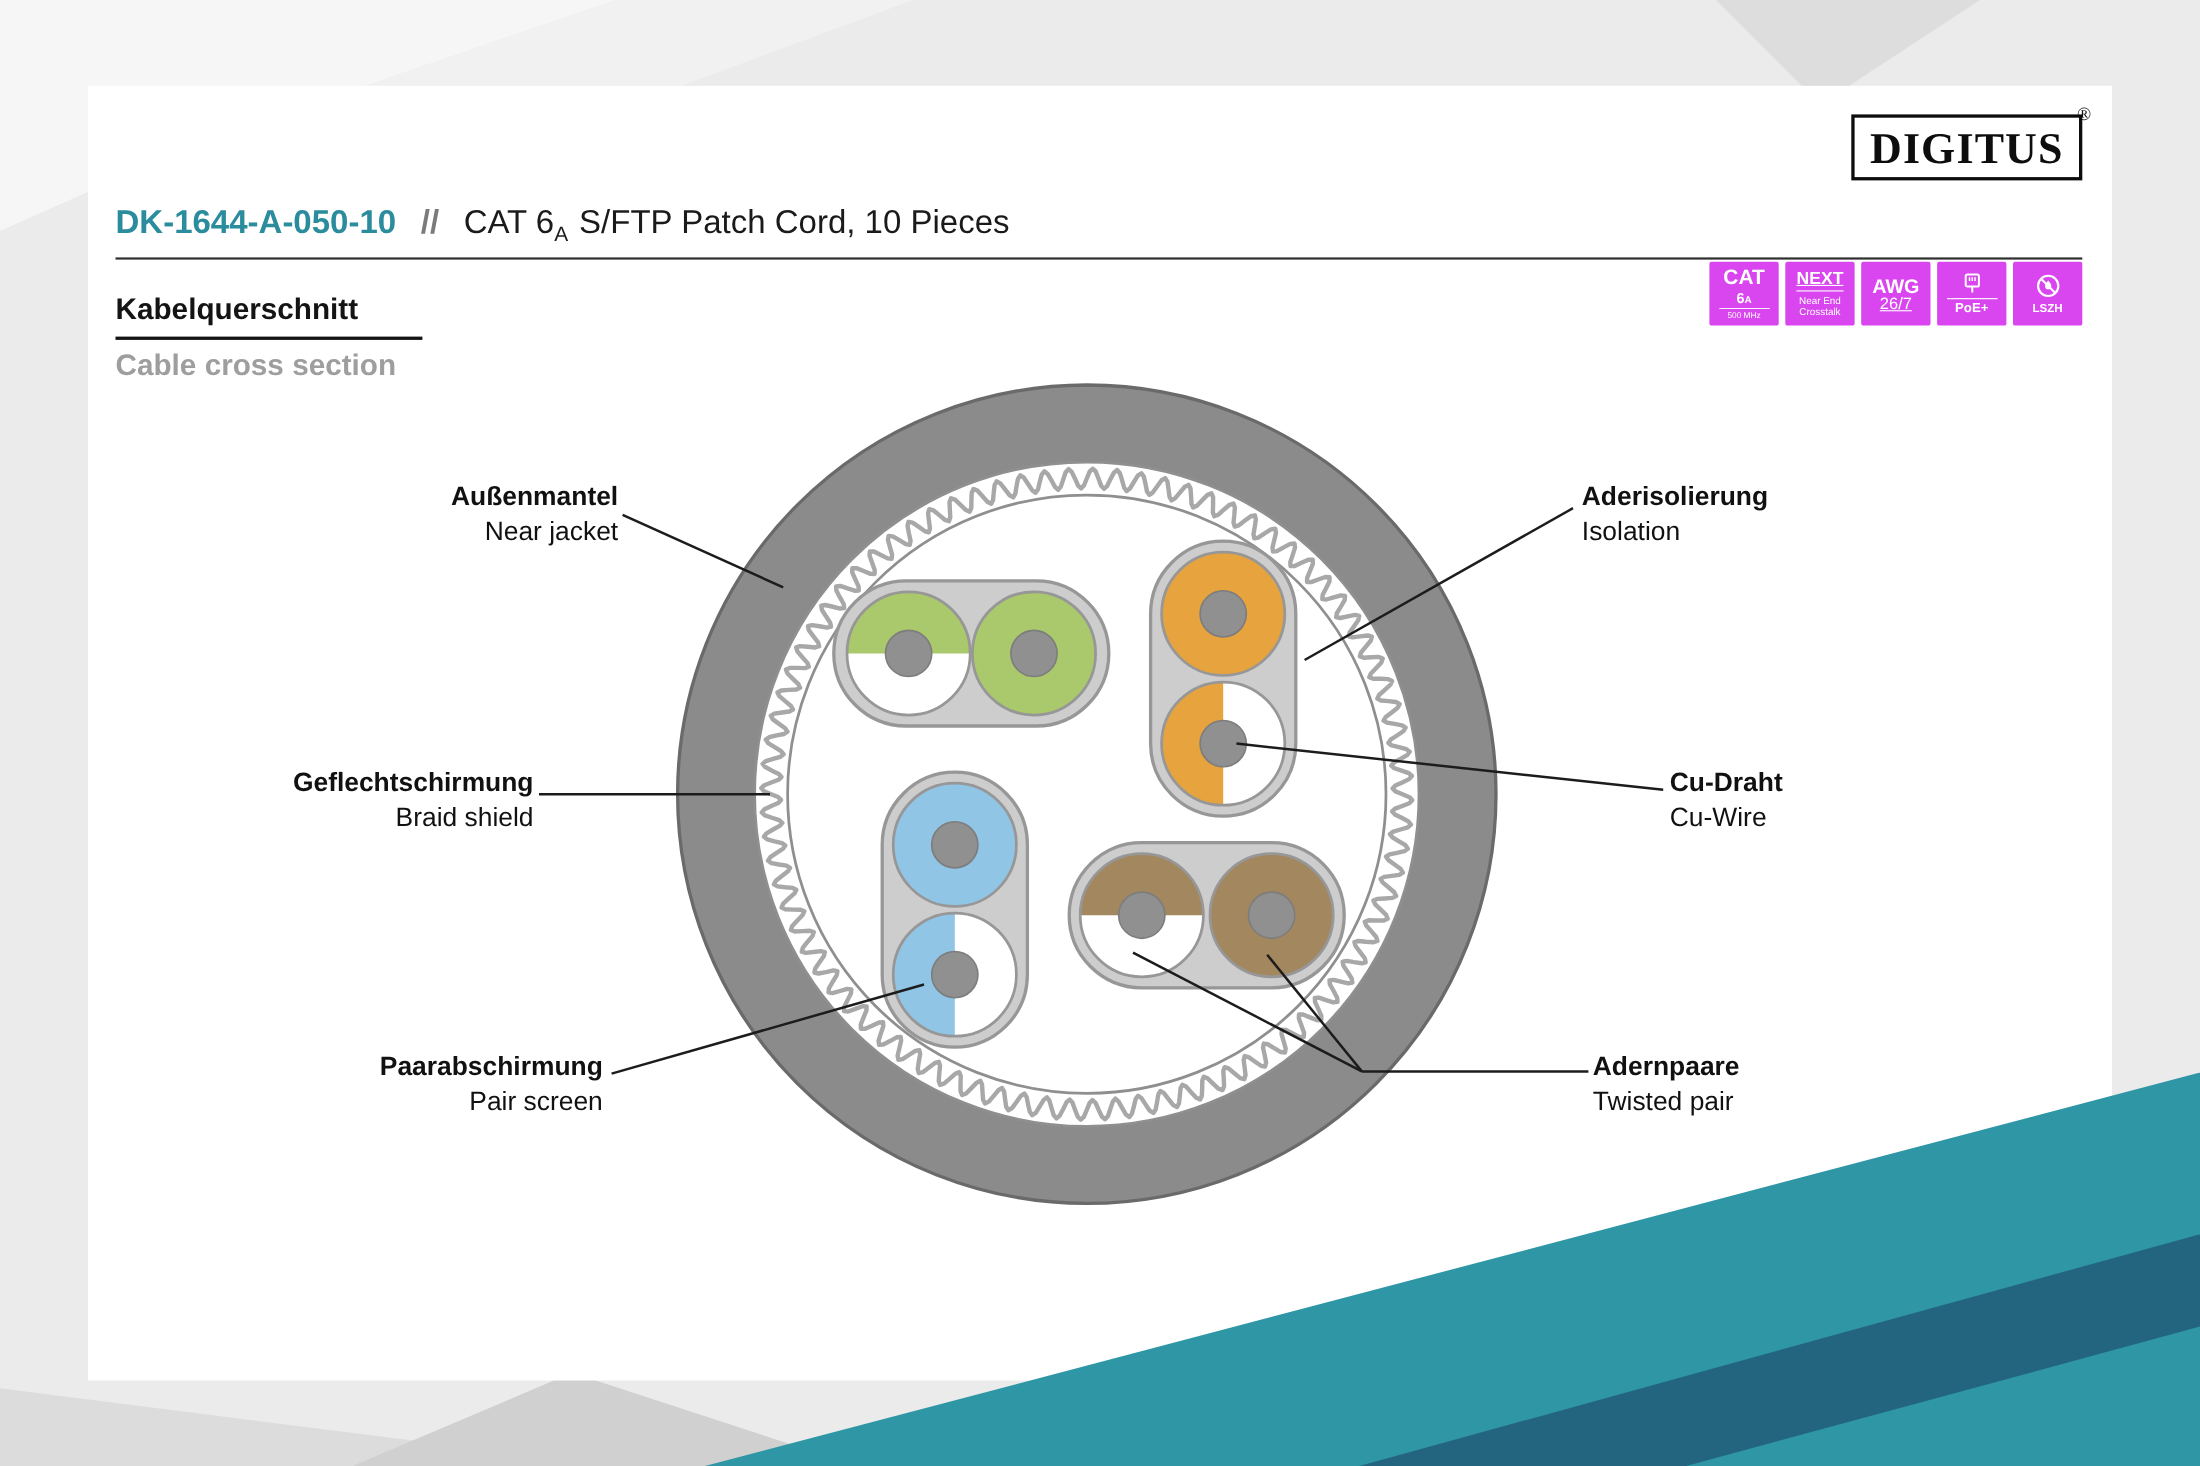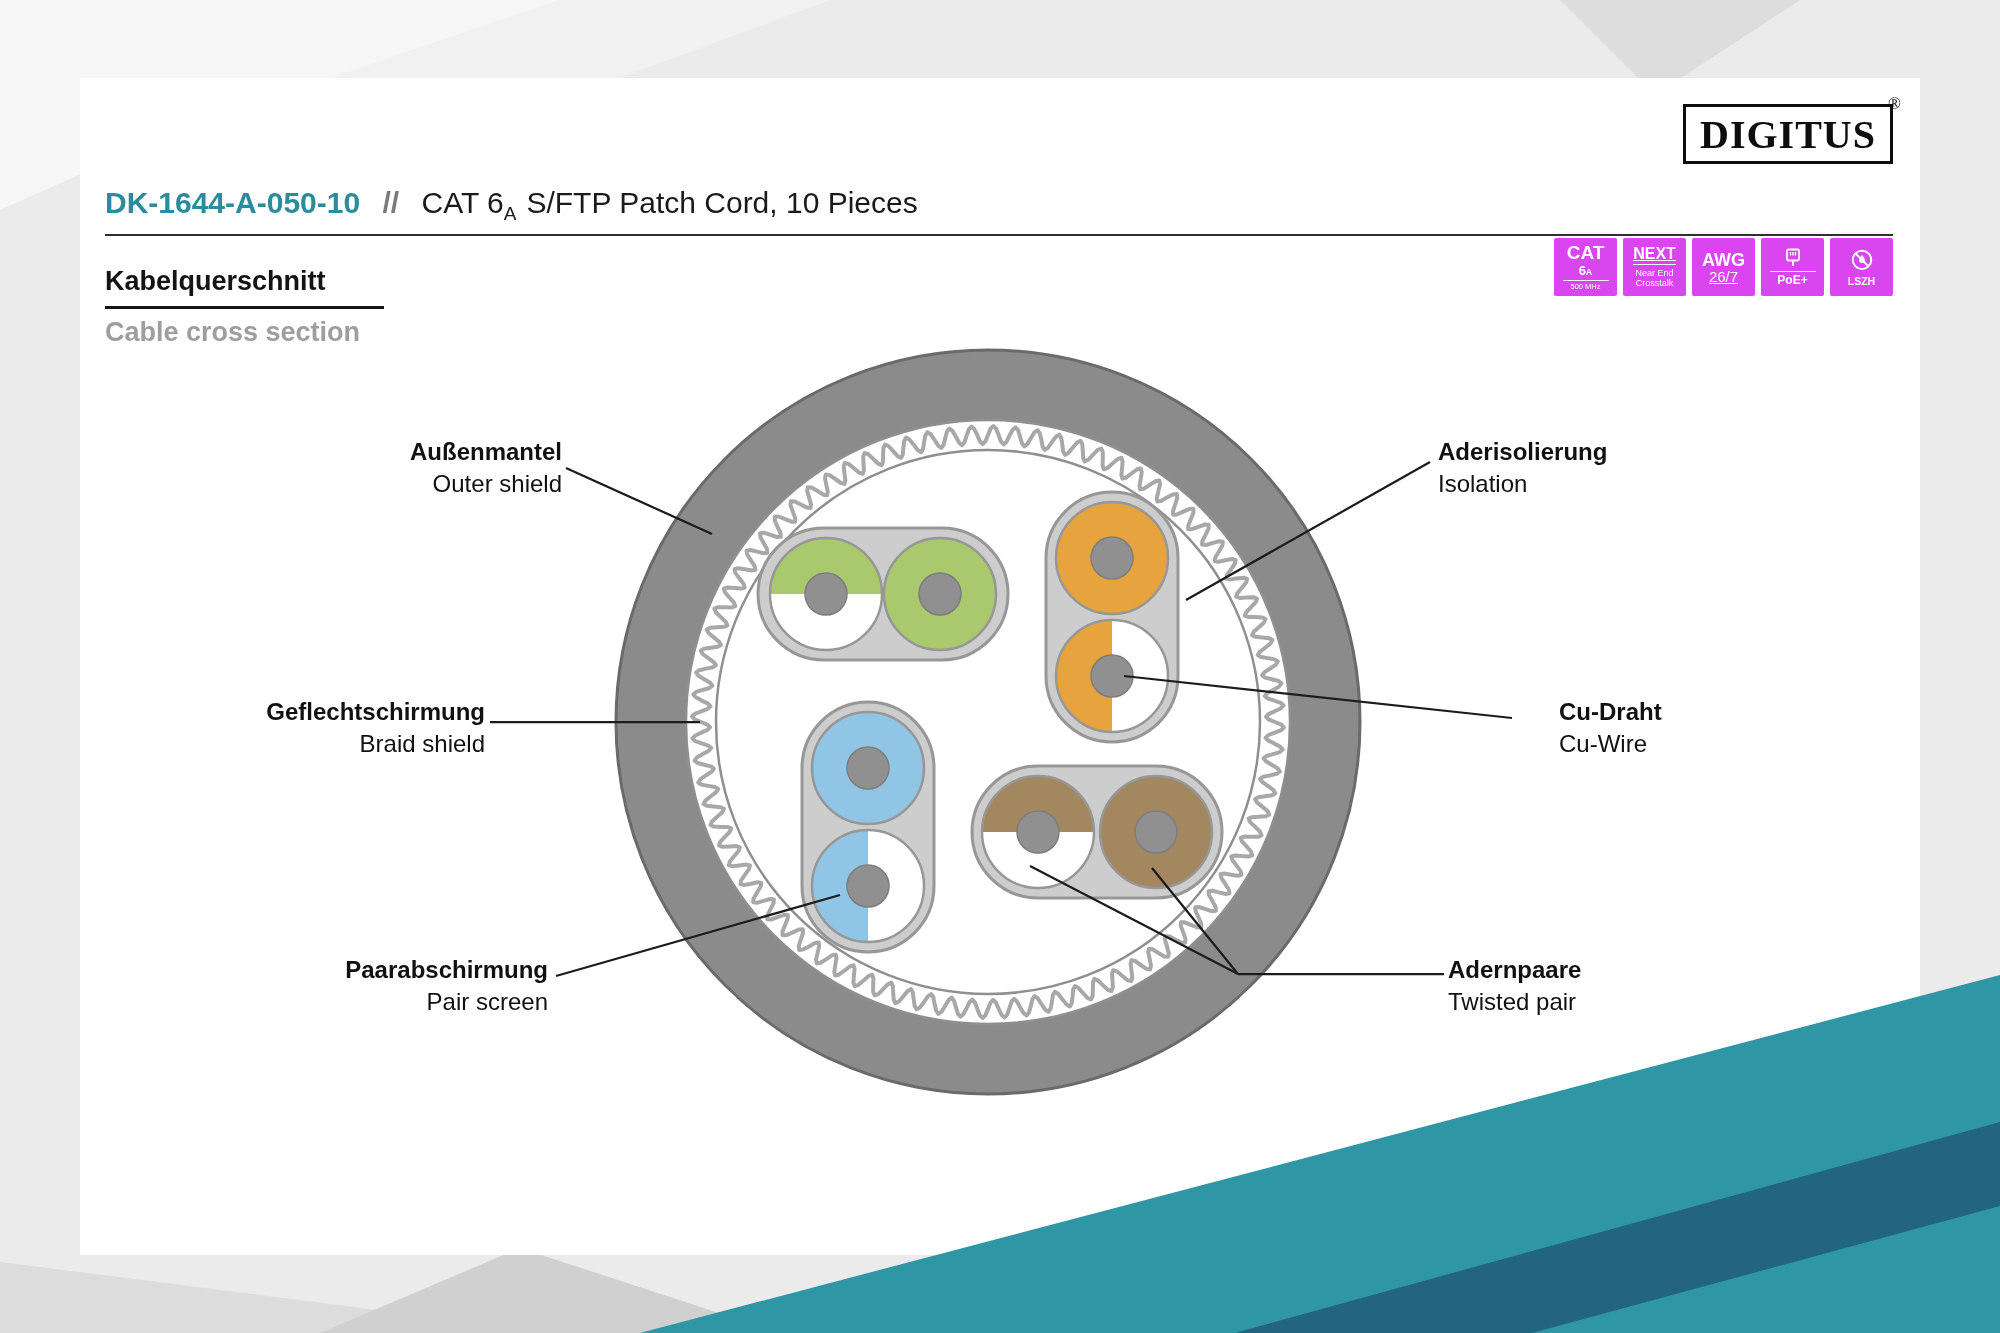--- a/index.html
+++ b/index.html
@@ -56,21 +56,21 @@
   .inner-ring{fill:#ffffff;stroke:#8f8f8f;stroke-width:2.5;}
 
   
   .lbl{position:absolute;font-size:24px;line-height:32px;color:#111;}
   .lbl .de{font-weight:bold;}
   .lbl-right{text-align:right;}
   .lbl-outer{left:300px;top:436px;width:262px;}
   .lbl-braid{left:205px;top:696px;width:280px;}
   .lbl-pairscreen{left:268px;top:954px;width:280px;}
   .lbl-isolation{left:1438px;top:436px;}
-  .lbl-cu{left:1518px;top:696px;margin-left:41px;}
+  .lbl-cu{left:1518px;top:696px;}
   .lbl-twisted{left:1448px;top:954px;}
 </style>
 </head>
 <body>
 
 <div class="page">
 
   <div class="bg streak1"></div>
   <div class="bg streak2"></div>
   <div class="bg streak3"></div>
@@ -190,21 +190,21 @@
     <line class="leader" x1="556" y1="976" x2="840" y2="895"></line>
     <line class="leader" x1="1430" y1="462" x2="1186" y2="600"></line>
     <line class="leader" x1="1512" y1="718" x2="1124" y2="676"></line>
     <line class="leader" x1="1030" y1="866" x2="1238" y2="974"></line>
     <line class="leader" x1="1152" y1="868" x2="1238" y2="974"></line>
     <line class="leader" x1="1238" y1="974" x2="1444" y2="974"></line>
   </svg>
 
   <div class="lbl lbl-right lbl-outer">
     <div class="de">Außenmantel</div>
-    <div class="en">Outer shield</div>
+    <div class="en">Near jacket</div>
   </div>
   <div class="lbl lbl-right lbl-braid">
     <div class="de">Geflechtschirmung</div>
     <div class="en">Braid shield</div>
   </div>
   <div class="lbl lbl-isolation">
     <div class="de">Aderisolierung</div>
     <div class="en">Isolation</div>
   </div>
   <div class="lbl lbl-right lbl-pairscreen">

